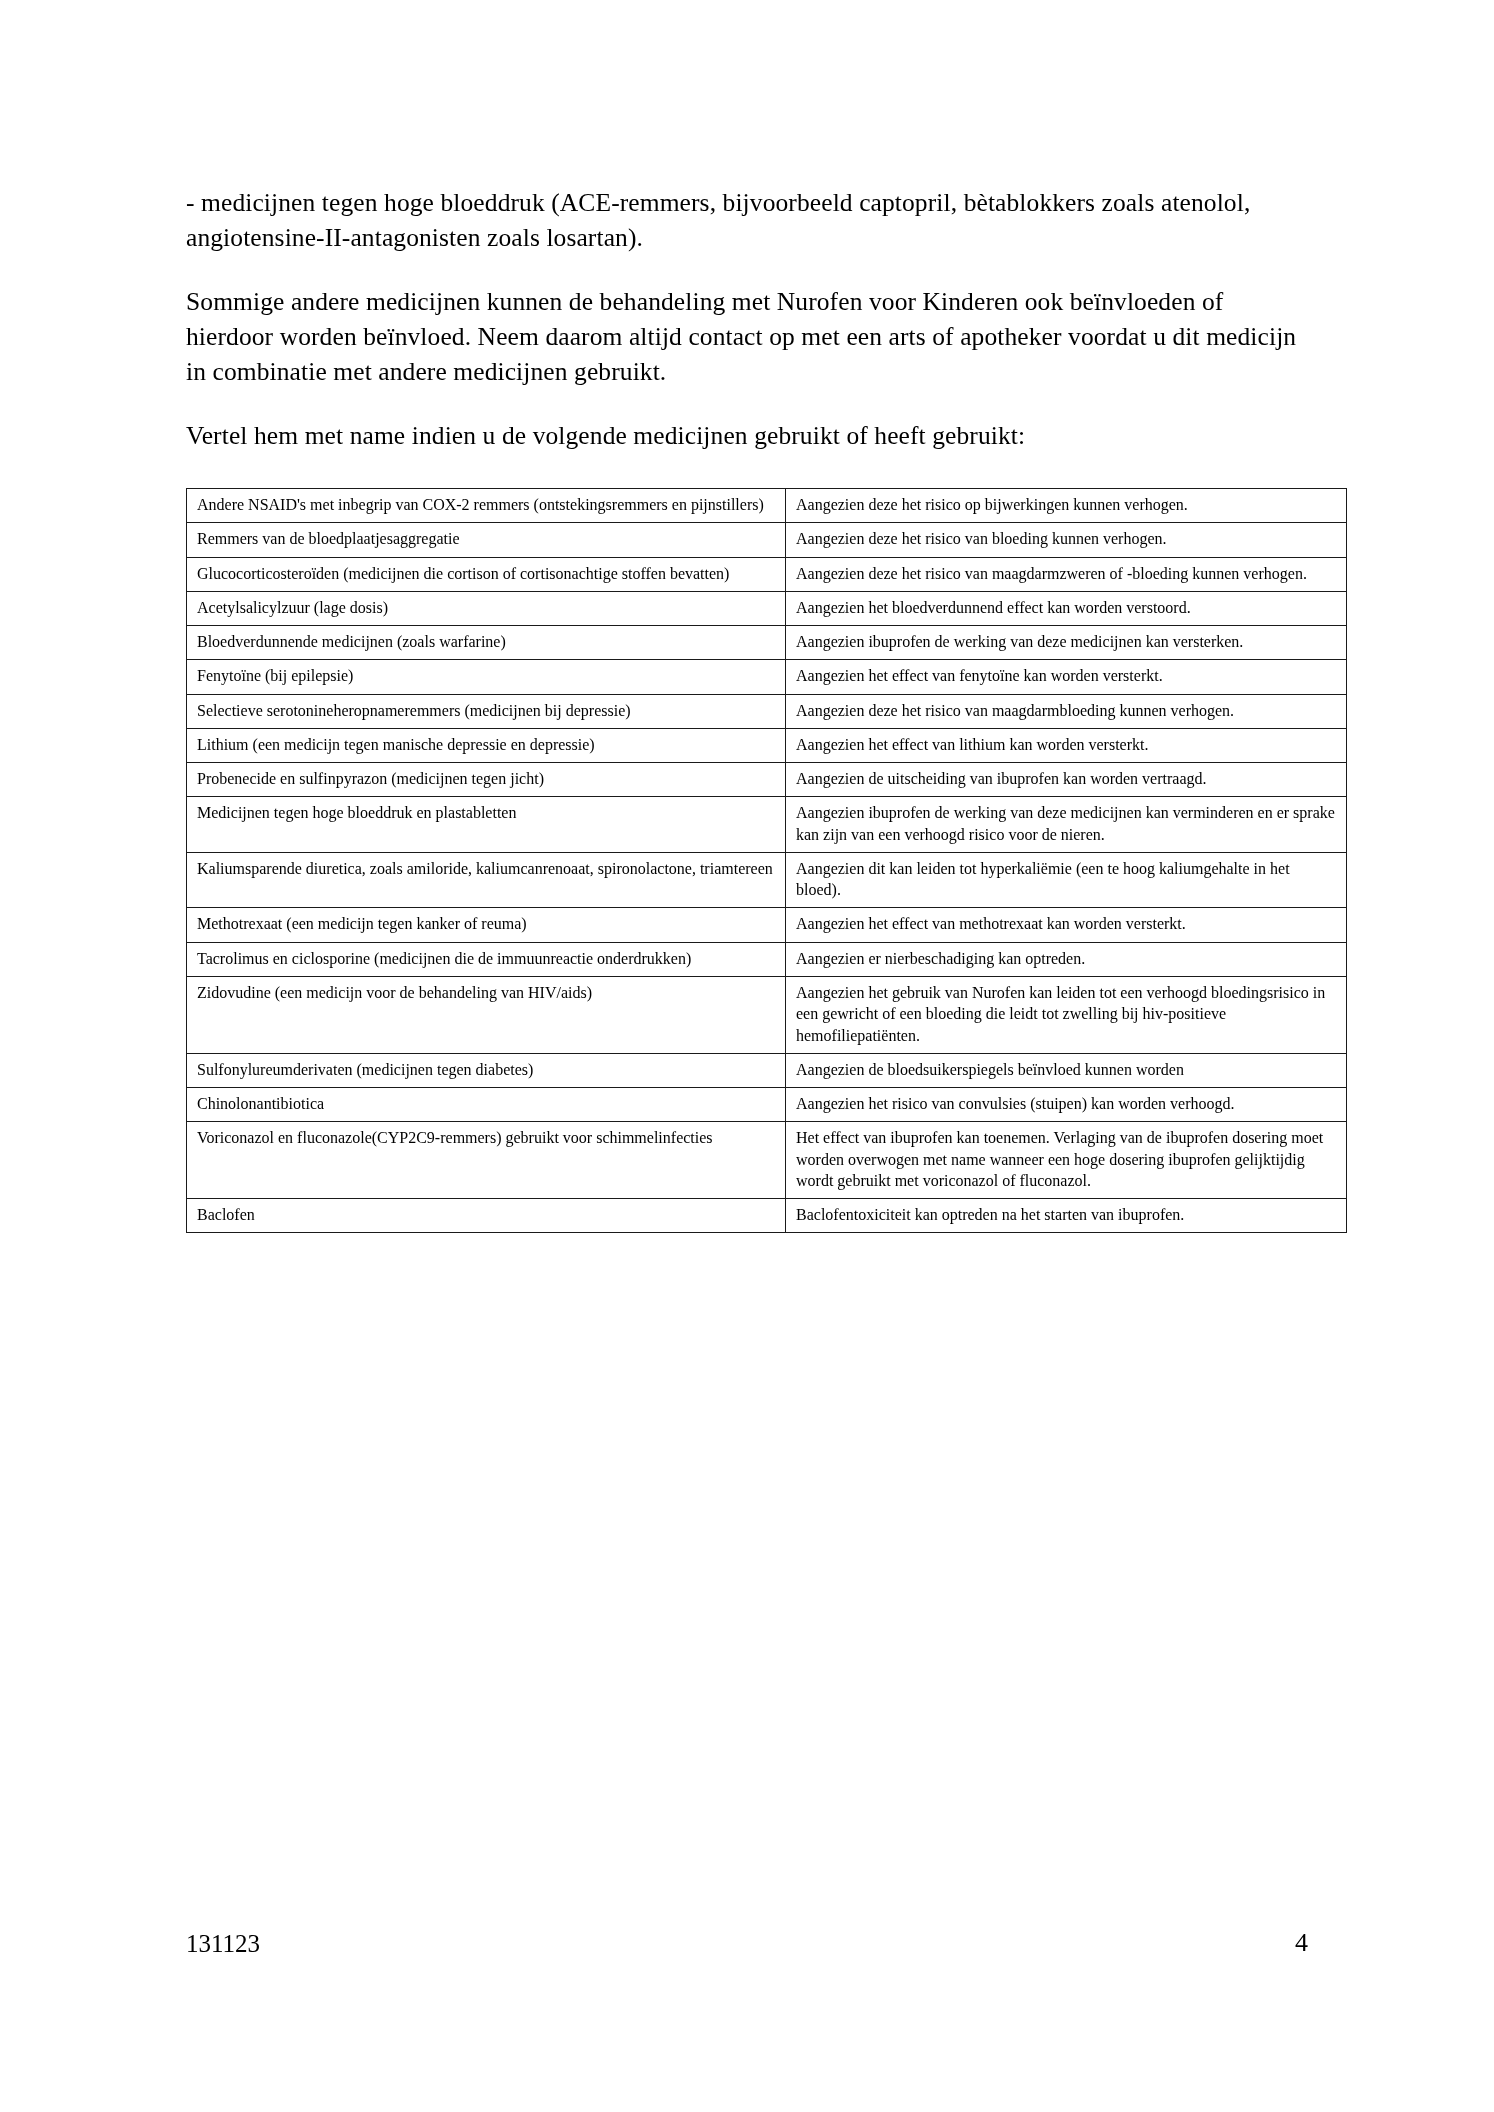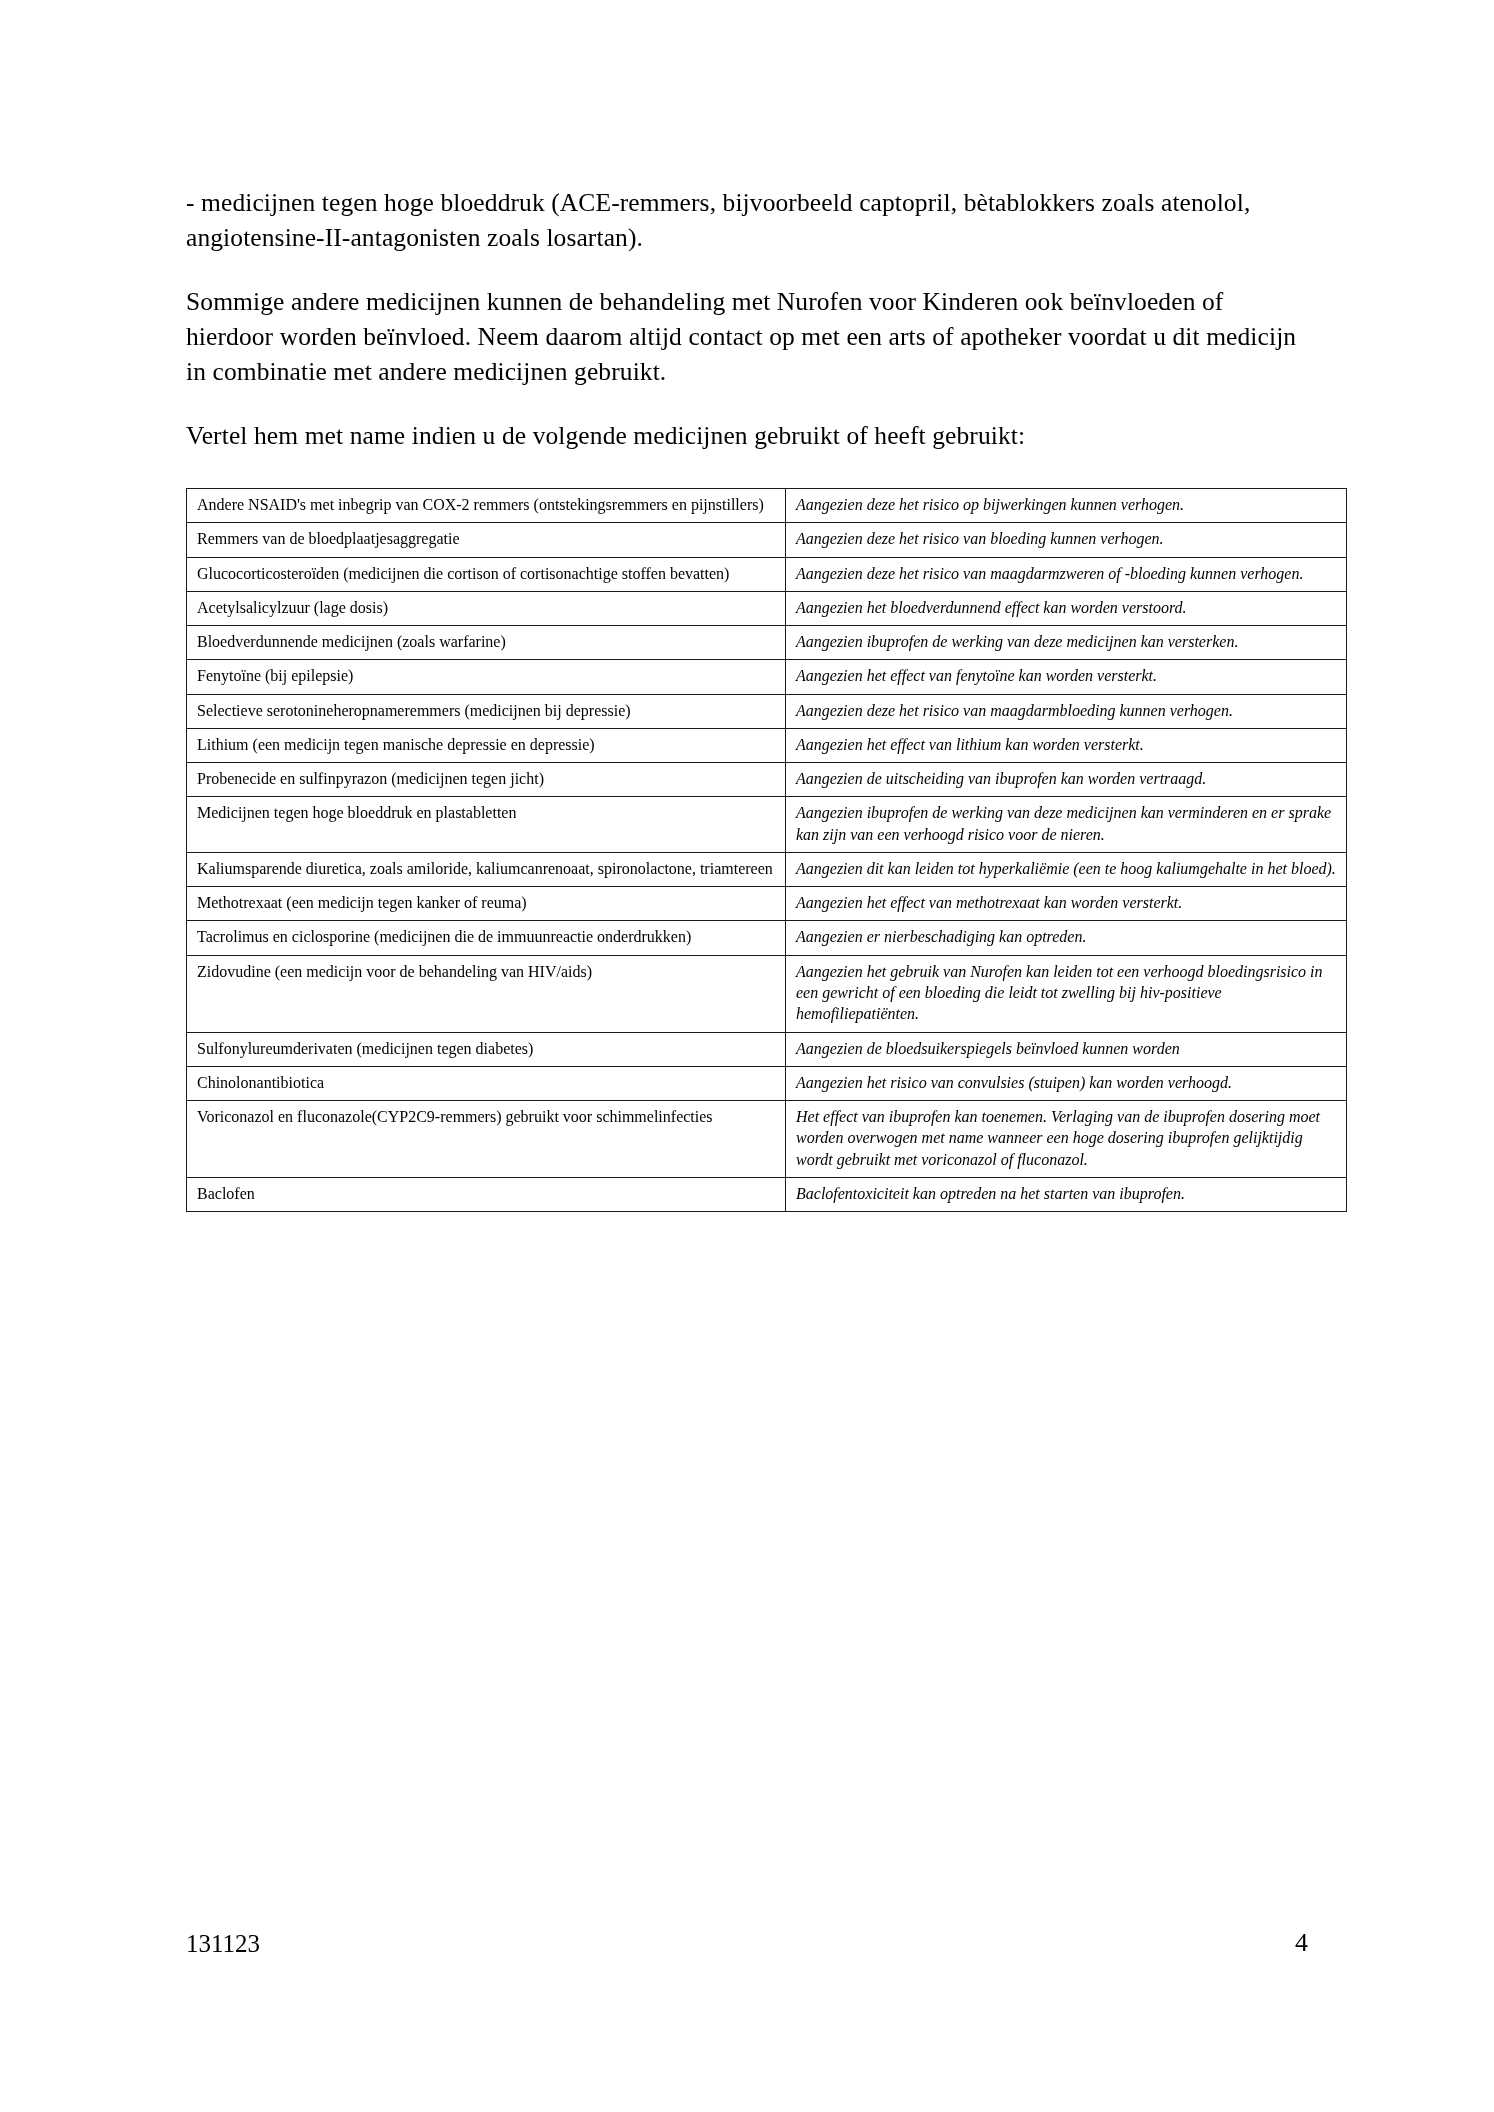--- a/index.html
+++ b/index.html
@@ -50,21 +50,20 @@
     font-size: 16px;
     line-height: 1.33;
     padding: 5px 8px 7px 10px;
     word-wrap: break-word;
   }
   table.interactions td.col-left {
     width: 580px;
   }
   table.interactions td.col-right {
     width: 542px;
-    font-style: italic;
   }
   .cell-text {
     display: block;
     white-space: pre-line;
   }
   .footer {
     position: absolute;
     left: 186px;
     top: 1928px;
     width: 1122px;

